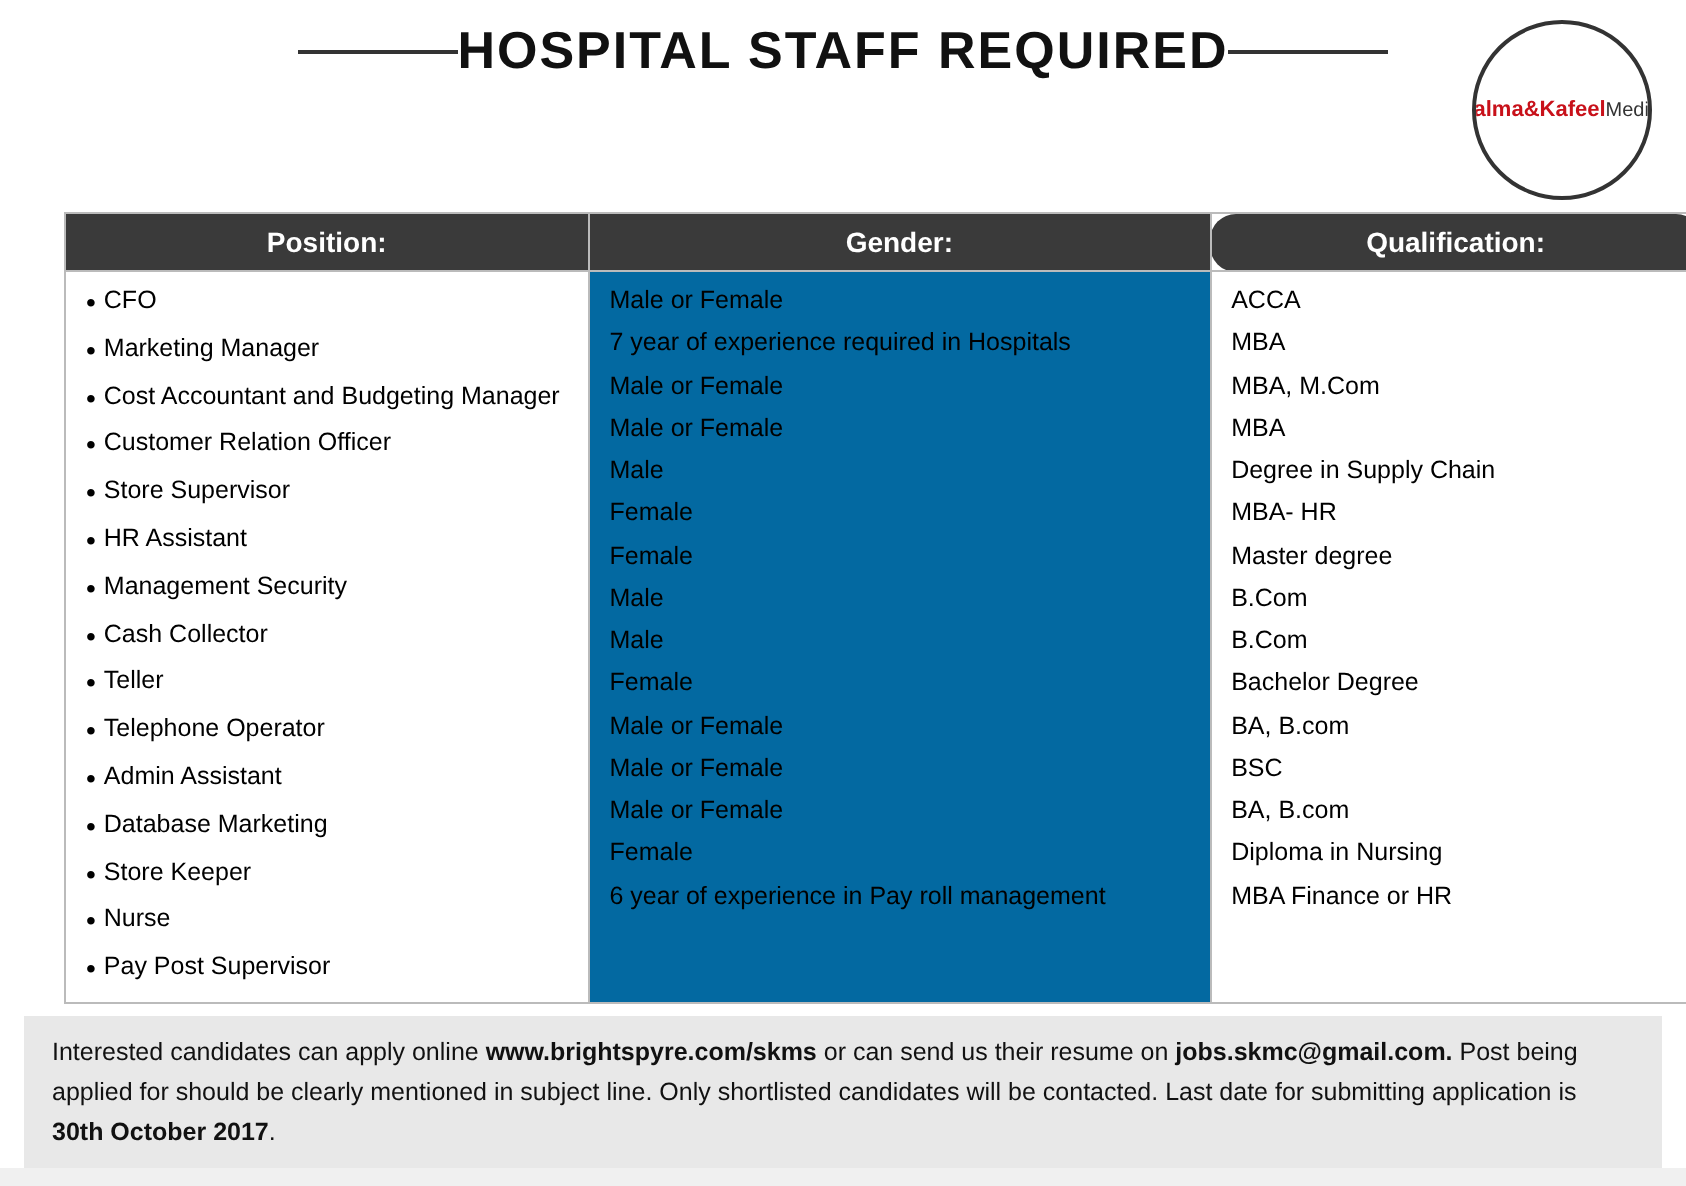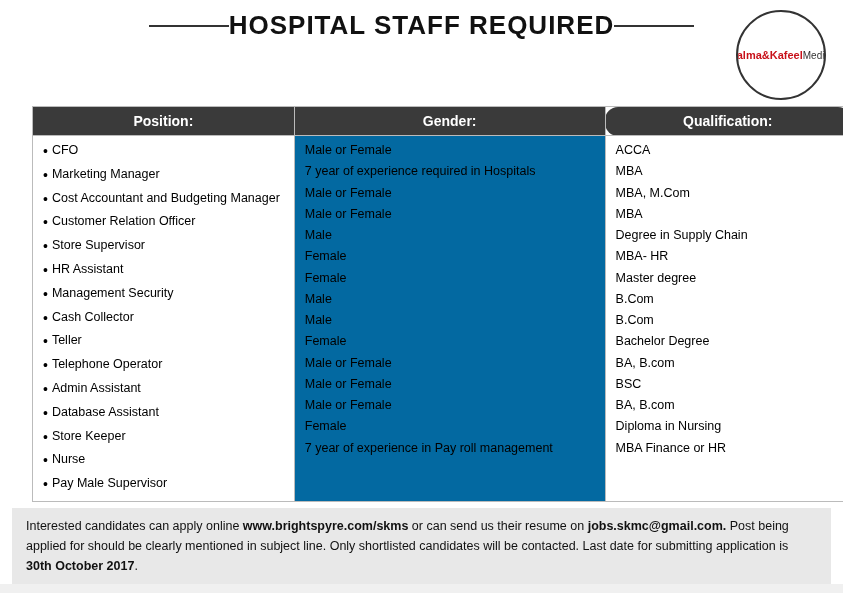--- a/index.html
+++ b/index.html
@@ -211,51 +211,51 @@
             <div class="bullet-item">
               <span class="bullet">•</span>
               <span>Telephone Operator</span>
             </div>
             <div class="bullet-item">
               <span class="bullet">•</span>
               <span>Admin Assistant</span>
             </div>
             <div class="bullet-item">
               <span class="bullet">•</span>
-              <span>Database Assistant</span>
+              <span>Database Marketing</span>
             </div>
             <div class="bullet-item">
               <span class="bullet">•</span>
               <span>Store Keeper</span>
             </div>
             <div class="bullet-item">
               <span class="bullet">•</span>
               <span>Nurse</span>
             </div>
             <div class="bullet-item">
               <span class="bullet">•</span>
-              <span>Pay Male Supervisor</span>
+              <span>Pay Post Supervisor</span>
             </div>
           </td>
         <td class="col-gender" id="gender-cell">
             <div>Male or Female</div>
             <div>7 year of experience required in Hospitals</div>
             <div>Male or Female</div>
             <div>Male or Female</div>
             <div>Male</div>
             <div>Female</div>
             <div>Female</div>
             <div>Male</div>
             <div>Male</div>
             <div>Female</div>
             <div>Male or Female</div>
             <div>Male or Female</div>
             <div>Male or Female</div>
             <div>Female</div>
-            <div>7 year of experience in Pay roll management</div>
+            <div>6 year of experience in Pay roll management</div>
           </td>
         <td class="col-qual" id="qual-cell">
             <div>ACCA</div>
             <div>MBA</div>
             <div>MBA, M.Com</div>
             <div>MBA</div>
             <div>Degree in Supply Chain</div>
             <div>MBA- HR</div>
             <div>Master degree</div>
             <div>B.Com</div>

